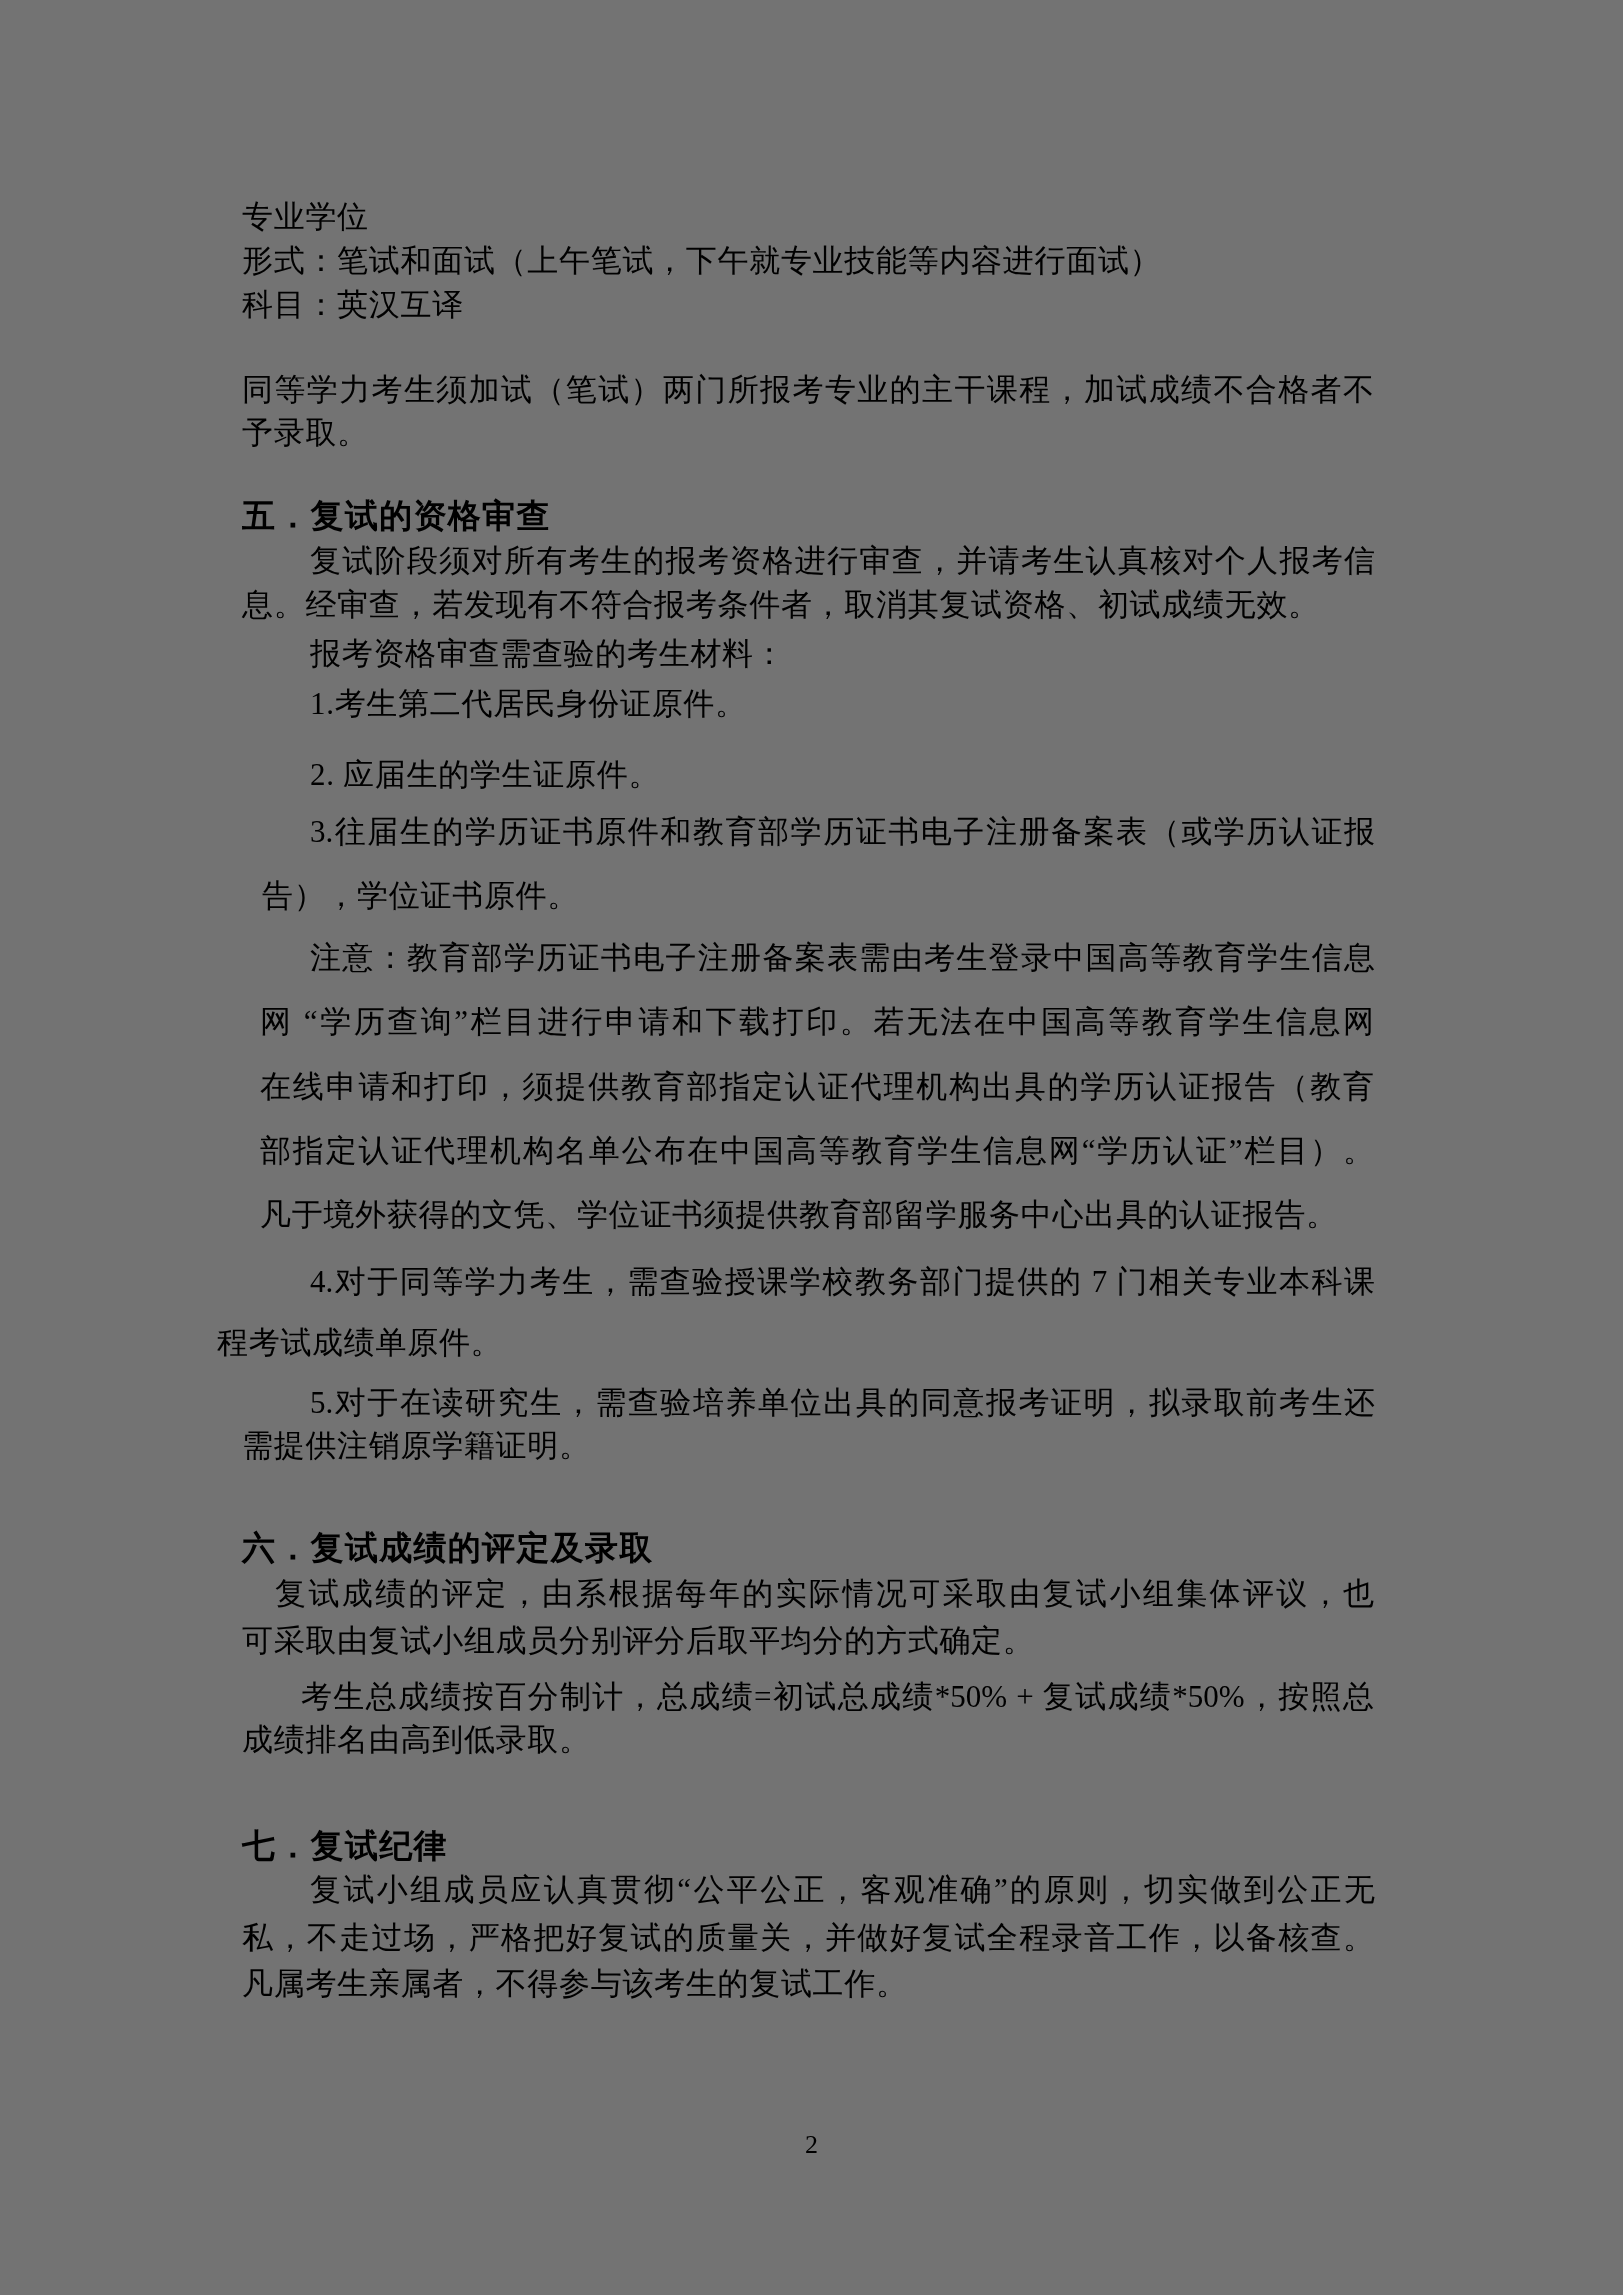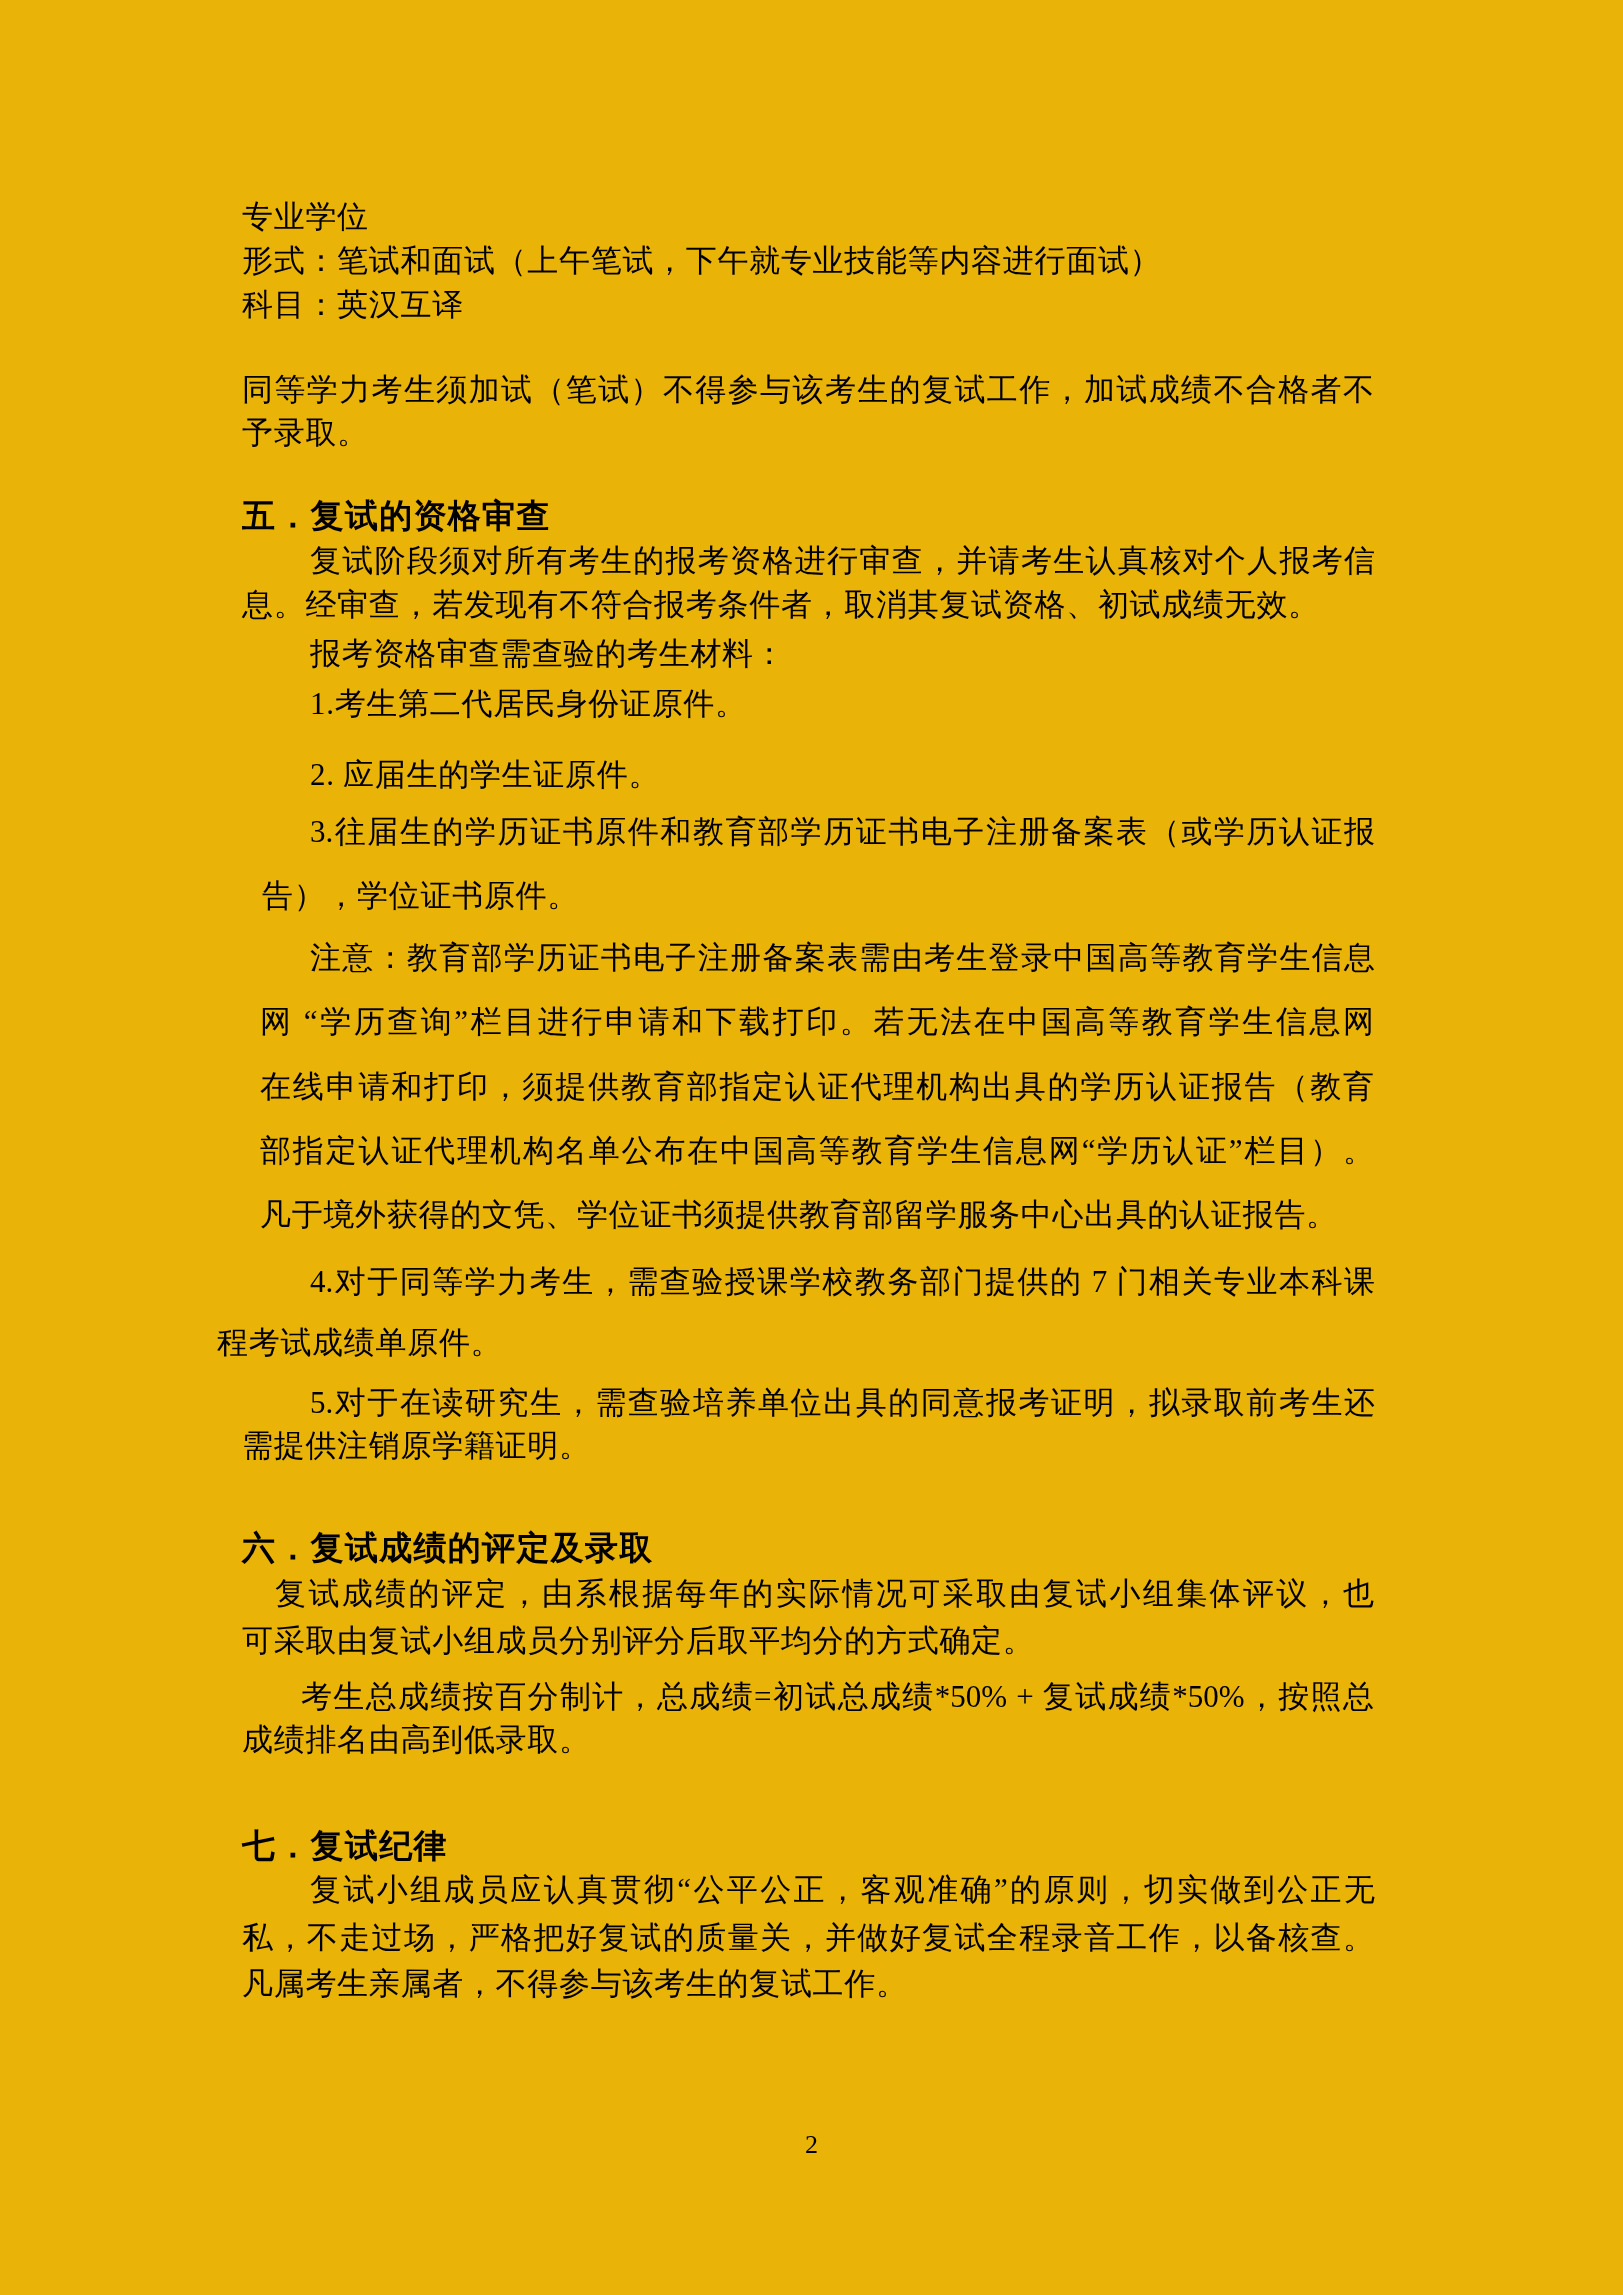--- a/index.html
+++ b/index.html
@@ -38,25 +38,25 @@
   }
   .line.pagenum {
     font-size: 26px;
     text-align: center;
     letter-spacing: 0;
   }
 </style>
 </head>
 <body>
 
-<div class="page" style="background: #eab308; color: rgb(0, 0, 0);">
+<div class="page" style="background: #737373; color: rgb(0, 0, 0);">
     <div class="line" style="top: 198px; left: 242px;">专业学位</div>
     <div class="line" style="top: 242px; left: 242px;">形式：笔试和面试（上午笔试，下午就专业技能等内容进行面试）</div>
     <div class="line" style="top: 286px; left: 242px;">科目：英汉互译</div>
-    <div class="line justify" style="top: 371px; left: 242px; width: 1132px;">同等学力考生须加试（笔试）不得参与该考生的复试工作，加试成绩不合格者不</div>
+    <div class="line justify" style="top: 371px; left: 242px; width: 1132px;">同等学力考生须加试（笔试）两门所报考专业的主干课程，加试成绩不合格者不</div>
     <div class="line" style="top: 414px; left: 242px;">予录取。</div>
     <div class="line heading" style="top: 496px; left: 242px;">五．复试的资格审查</div>
     <div class="line justify" style="top: 542px; left: 310px; width: 1065px;">复试阶段须对所有考生的报考资格进行审查，并请考生认真核对个人报考信</div>
     <div class="line" style="top: 586px; left: 242px;">息。经审查，若发现有不符合报考条件者，取消其复试资格、初试成绩无效。</div>
     <div class="line" style="top: 635px; left: 310px;">报考资格审查需查验的考生材料：</div>
     <div class="line" style="top: 685px; left: 310px;">1.考生第二代居民身份证原件。</div>
     <div class="line" style="top: 749px; left: 310px; margin-top: 7px;">2. 应届生的学生证原件。</div>
     <div class="line justify" style="top: 813px; left: 310px; width: 1065px;">3.往届生的学历证书原件和教育部学历证书电子注册备案表（或学历认证报</div>
     <div class="line" style="top: 877px; left: 262px;">告），学位证书原件。</div>
     <div class="line justify" style="top: 939px; left: 310px; width: 1065px;">注意：教育部学历证书电子注册备案表需由考生登录中国高等教育学生信息</div>

